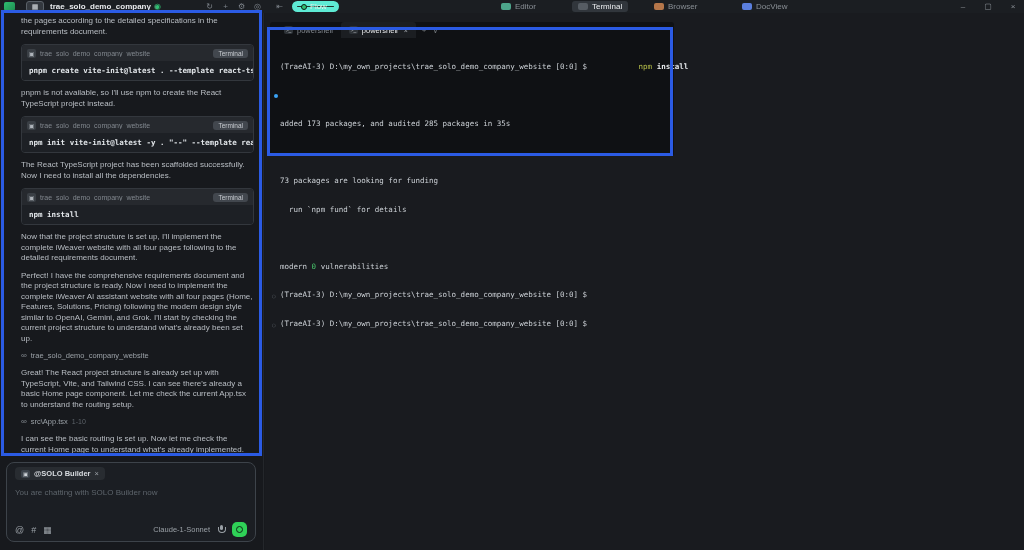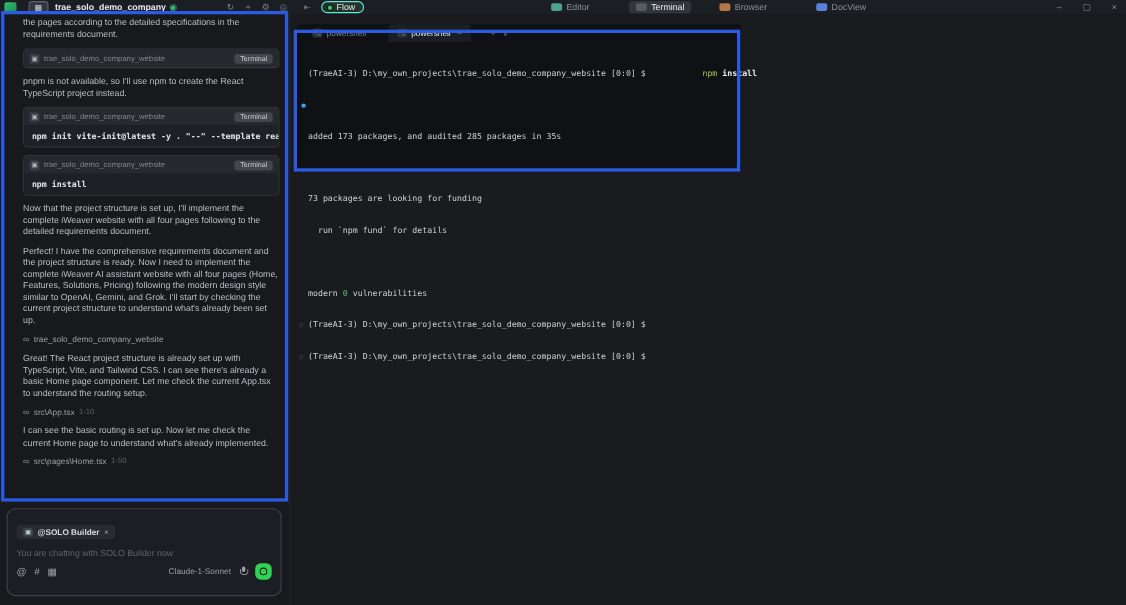--- a/index.html
+++ b/index.html
@@ -9,21 +9,21 @@
 
   
   .titlebar { position:absolute; left:0; top:0; width:1024px; height:13px; background:#1b1e22; }
   .titlebar .item { position:absolute; top:0; height:13px; display:flex; align-items:center; color:#9aa0a6; font-size:8px; gap:3px; }
   .logo-sq { position:absolute; left:4px; top:2px; width:11px; height:9px; border-radius:2px; background:linear-gradient(135deg,#2fbf71,#1f8f52); }
   .grid-btn { position:absolute; left:26px; top:1px; width:18px; height:11px; background:#33383e; border:1px solid #5a6168; border-radius:3px; color:#d8dce0; font-size:7px; display:flex; align-items:center; justify-content:center; }
   .tb-title { position:absolute; left:50px; top:0; height:13px; display:flex; align-items:center; gap:3px; color:#e8eaed; font-size:8px; font-weight:bold; }
   .tb-title .chev { color:#9aa0a6; font-size:6px; font-weight:normal; }
   .tb-ico { width:11px; text-align:center; font-size:8px; color:#7d838a; }
   .tb-ico.green { color:#2fbf71; }
-  .flow-pill { position:absolute; left:292px; top:1px; height:11px; padding:0 7px 0 4px; background:#22312a; border:1px solid #5eead4; border-radius:6px; display:flex; align-items:center; gap:3px; }
+  .flow-pill { position:absolute; left:292px; top:1px; height:11px; padding:0 7px 0 4px; background:#22312a; border:5px solid #5eead4; border-radius:6px; display:flex; align-items:center; gap:3px; }
   .flow-pill .dot { width:6px; height:6px; border-radius:50%; background:#2fbf71; border:1.5px solid #0f1a14; }
   .flow-pill span.lbl { color:#e4f3ea; font-size:8px; }
   .app-tab { position:absolute; top:0; height:13px; display:flex; align-items:center; gap:4px; color:#8a9096; font-size:8px; padding:0 6px; }
   .app-tab.active { background:#31363c; border-radius:3px; top:1px; height:11px; color:#eceef0; }
   .mini-ico { width:10px; height:7px; border-radius:2px; display:inline-block; }
   .win-ctl { position:absolute; top:0; width:20px; height:13px; display:flex; align-items:center; justify-content:center; color:#8a9096; font-size:8px; }
 
   
   .chat-panel { position:absolute; left:0; top:13px; width:264px; height:537px; background:#17191d; border-right:1px solid #24272b; }
   .chat-scroll { position:absolute; left:0; top:0; width:264px; height:445px; overflow:hidden; padding:3px 10px 0 21px; }
@@ -33,41 +33,41 @@
   .term-card .hd .fico { width:9px; height:9px; border-radius:2px; background:#3a3f45; color:#aeb4ba; font-size:6px; display:flex; align-items:center; justify-content:center; }
   .term-card .hd .repo { color:#82888f; font-size:7px; flex:1; overflow:hidden; white-space:nowrap; }
   .badge { background:#42474e; color:#c9cdd2; font-size:6.5px; padding:1px 5px; border-radius:3px; }
   .term-card .cmd { background:#1d2025; padding:5px 7px; font-family:"DejaVu Sans Mono", monospace; font-size:7.5px; font-weight:bold; color:#e2e6ea; white-space:nowrap; }
   .file-item { display:flex; align-items:center; gap:4px; margin:2px 0 8px 0; }
   .file-item .fi-ico { color:#868c93; font-size:8px; }
   .file-item .fi-name { color:#9aa0a6; font-size:7.5px; }
   .file-item .fi-range { color:#5d636a; font-size:7px; }
 
   
-  .composer { position:absolute; left:6px; top:449px; width:250px; height:80px; background:#1b1e23; border:1px solid #3d434a; border-radius:8px; padding:14px 8px; display:flex; flex-direction:column; }
+  .composer { position:absolute; left:6px; top:449px; width:250px; height:80px; background:#1b1e23; border:1px solid #3d434a; border-radius:8px; padding:4px 8px; display:flex; flex-direction:column; }
   .chip-row { display:flex; }
   .chip { display:flex; align-items:center; gap:4px; background:#282c31; border-radius:4px; padding:2px 6px; }
   .chip .bot { width:9px; height:8px; border-radius:2px; background:#3c434b; color:#cfd4d9; font-size:5.5px; display:flex; align-items:center; justify-content:center; }
   .chip .chip-lbl { color:#d8dce0; font-size:7.5px; font-weight:bold; }
   .chip .chip-x { color:#9aa0a6; font-size:7.5px; }
   .composer .hint { color:#5d646b; font-size:8px; margin-top:8px; flex:1; }
   .comp-foot { display:flex; align-items:center; gap:7px; }
   .cf-ico { color:#9aa0a6; font-size:9px; }
   .cf-spacer { flex:1; }
   .model { color:#9aa0a6; font-size:7.5px; }
   .send-btn { width:15px; height:15px; border-radius:5px; background:#2fd157; display:flex; align-items:center; justify-content:center; }
   .send-btn .ring { width:7px; height:7px; border:1.8px solid #0e2a16; border-radius:50%; }
   .mic { width:8px; height:10px; position:relative; }
   .mic:before { content:""; position:absolute; left:2.5px; top:0; width:3px; height:5.5px; border-radius:2px; background:#9aa0a6; }
   .mic:after { content:""; position:absolute; left:0.5px; top:2.5px; width:6px; height:4.5px; border:1px solid #9aa0a6; border-top:none; border-radius:0 0 4px 4px; }
 
   
   .flow-area { position:absolute; left:265px; top:13px; width:759px; height:537px; background:#191b1f; }
   .terminal-panel { position:absolute; left:5px; top:9px; width:404px; height:134px; background:#0f1114; border-radius:3px; }
-  .term-tabs { display:flex; align-items:center; height:16px; padding-left:6px; gap:12px; }
+  .term-tabs { display:flex; align-items:center; height:16px; padding-left:6px; gap:0; }
   .t-tab { display:flex; align-items:center; gap:4px; font-size:7.5px; color:#81878e; padding:0 8px; height:16px; }
   .t-tab .ps-ico { width:9px; height:8px; border-radius:2px; background:#2e3338; color:#c3c8cd; font-size:5px; display:flex; align-items:center; justify-content:center; }
   .t-tab.active { color:#e8eaed; background:#1b1e22; border-radius:3px 3px 0 0; }
   .t-tab .t-x { font-size:7px; color:#9aa0a6; margin-left:2px; }
   .t-actions { color:#6c7278; font-size:8px; display:flex; gap:6px; margin-left:6px; }
   .term-body { padding:5px 0 0 10px; font-family:"DejaVu Sans Mono", monospace; font-size:7.5px; line-height:9.5px; color:#ccd1d6; white-space:pre; }
   .tl { position:relative; }
   .tl .y { color:#b9c24a; font-weight:normal;padding-left:47px; }
   .tl .w { color:#e8ebee; font-weight:bold; }
   .tl .g { color:#49c96d; }
@@ -150,33 +150,35 @@
     <div class="chat-scroll">
 
       <div class="para">the pages according to the detailed specifications in the requirements document.</div>
 
       <div class="term-card">
         <div class="hd">
           <span class="fico">▣</span>
           <span class="repo">trae_solo_demo_company_website</span>
           <span class="badge">Terminal</span>
         </div>
+        <div class="cmd">pnpm create vite-init@latest . --template react-ts</div>
       </div>
 
       <div class="para">pnpm is not available, so I'll use npm to create the React TypeScript project instead.</div>
 
       <div class="term-card">
         <div class="hd">
           <span class="fico">▣</span>
           <span class="repo">trae_solo_demo_company_website</span>
           <span class="badge">Terminal</span>
         </div>
         <div class="cmd">npm init vite-init@latest -y . "--" --template react-ts</div>
       </div>
 
+      <div class="para">The React TypeScript project has been scaffolded successfully. Now I need to install all the dependencies.</div>
 
       <div class="term-card">
         <div class="hd">
           <span class="fico">▣</span>
           <span class="repo">trae_solo_demo_company_website</span>
           <span class="badge">Terminal</span>
         </div>
         <div class="cmd">npm install</div>
       </div>
 

